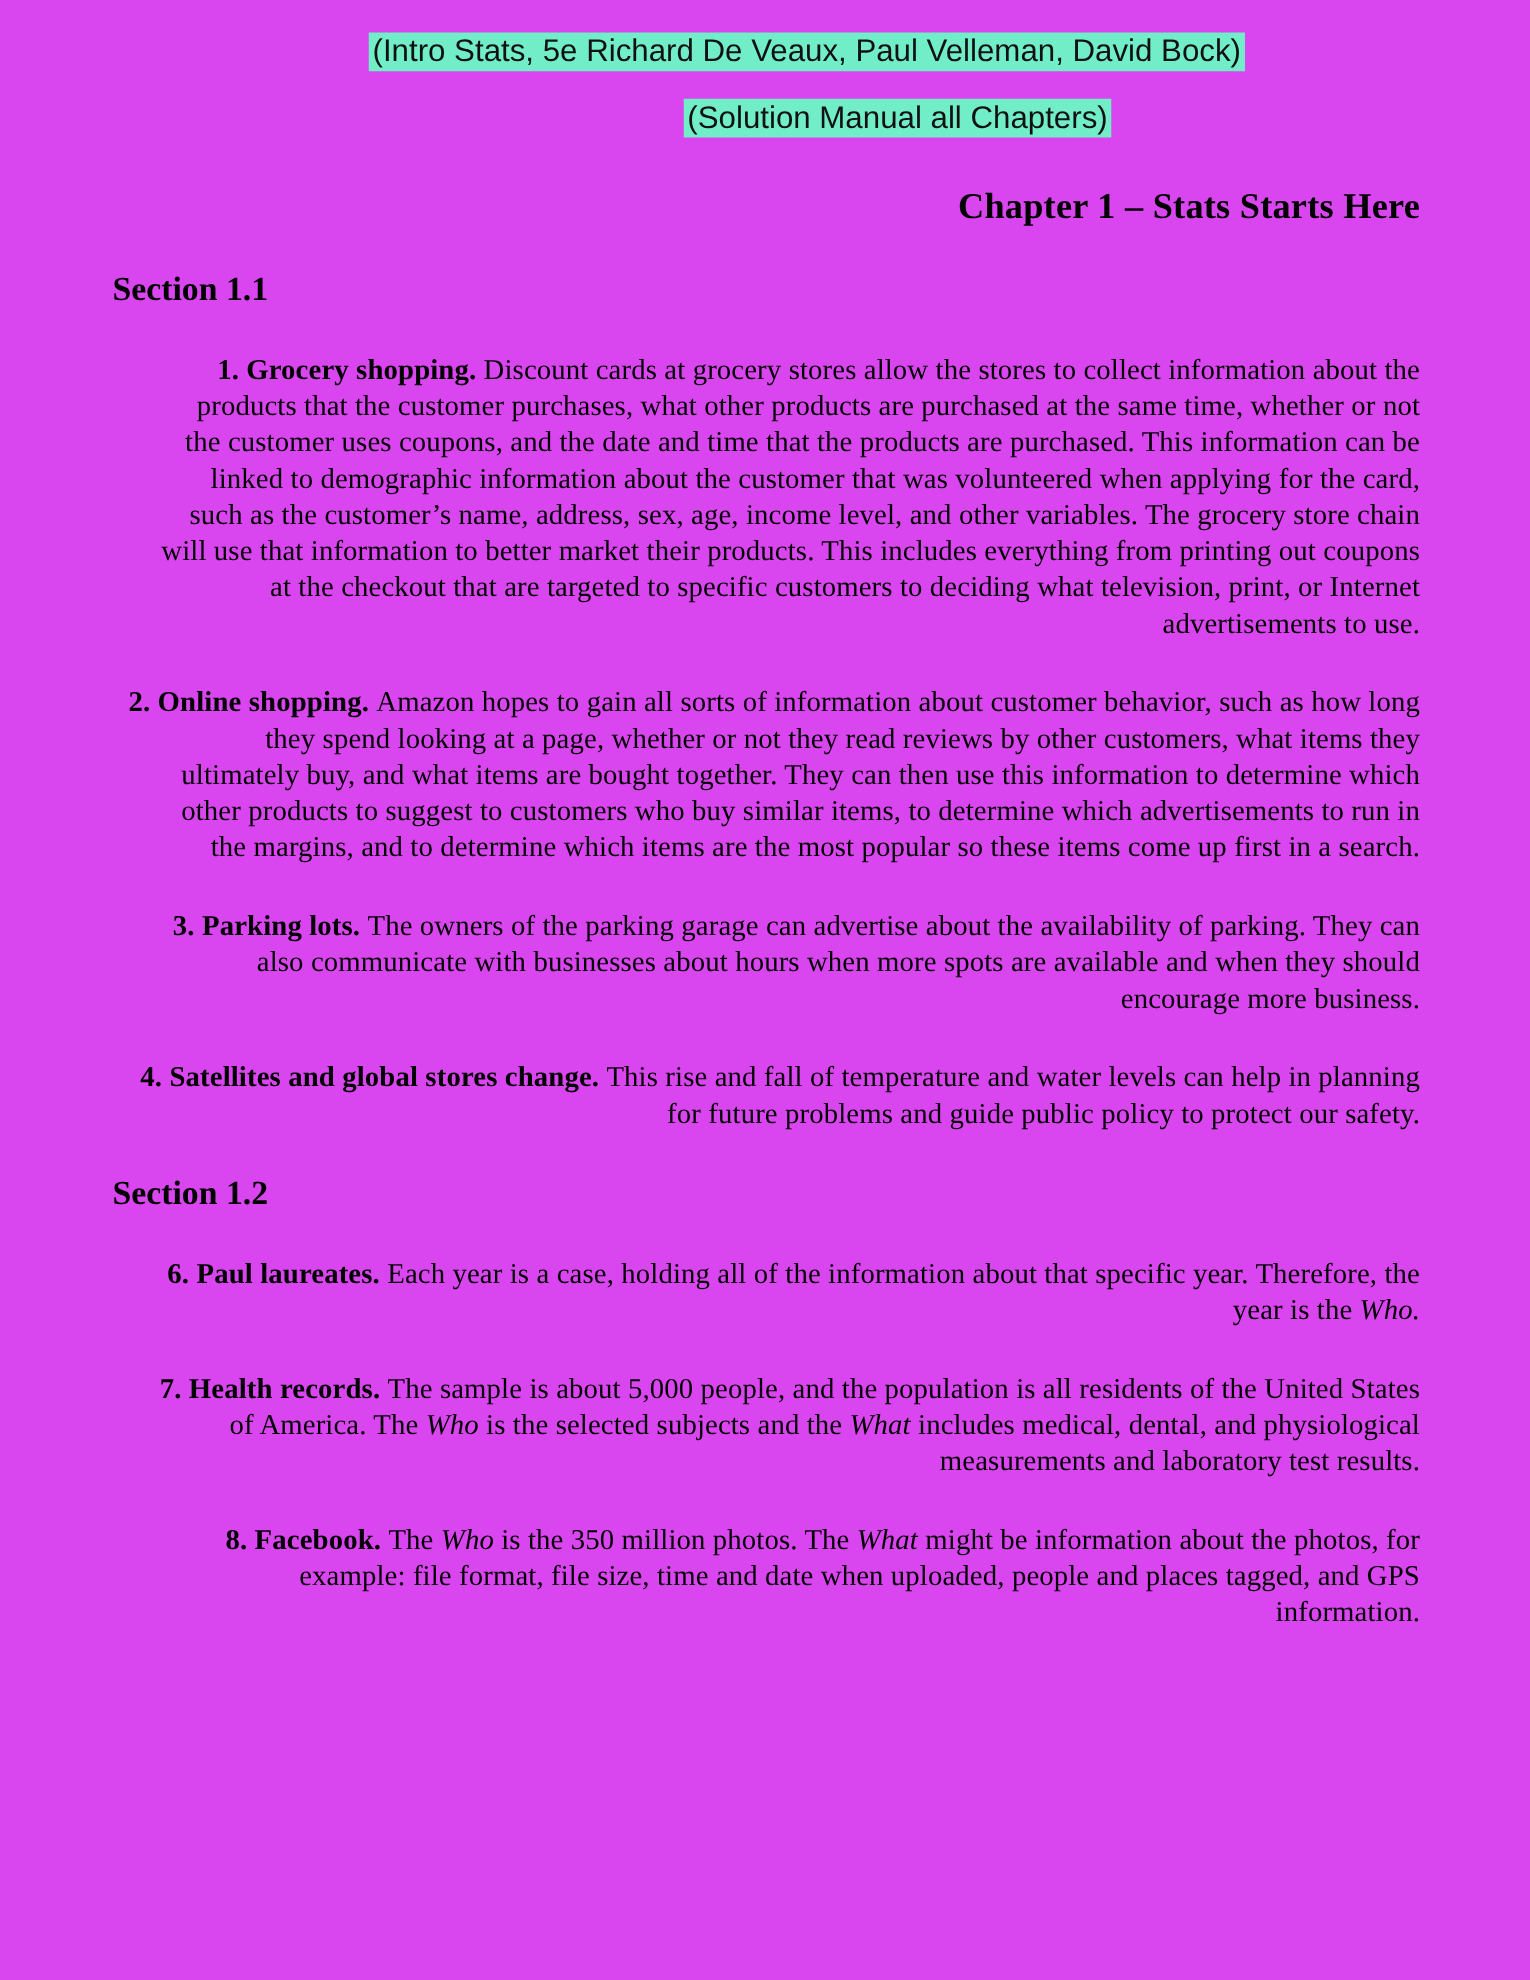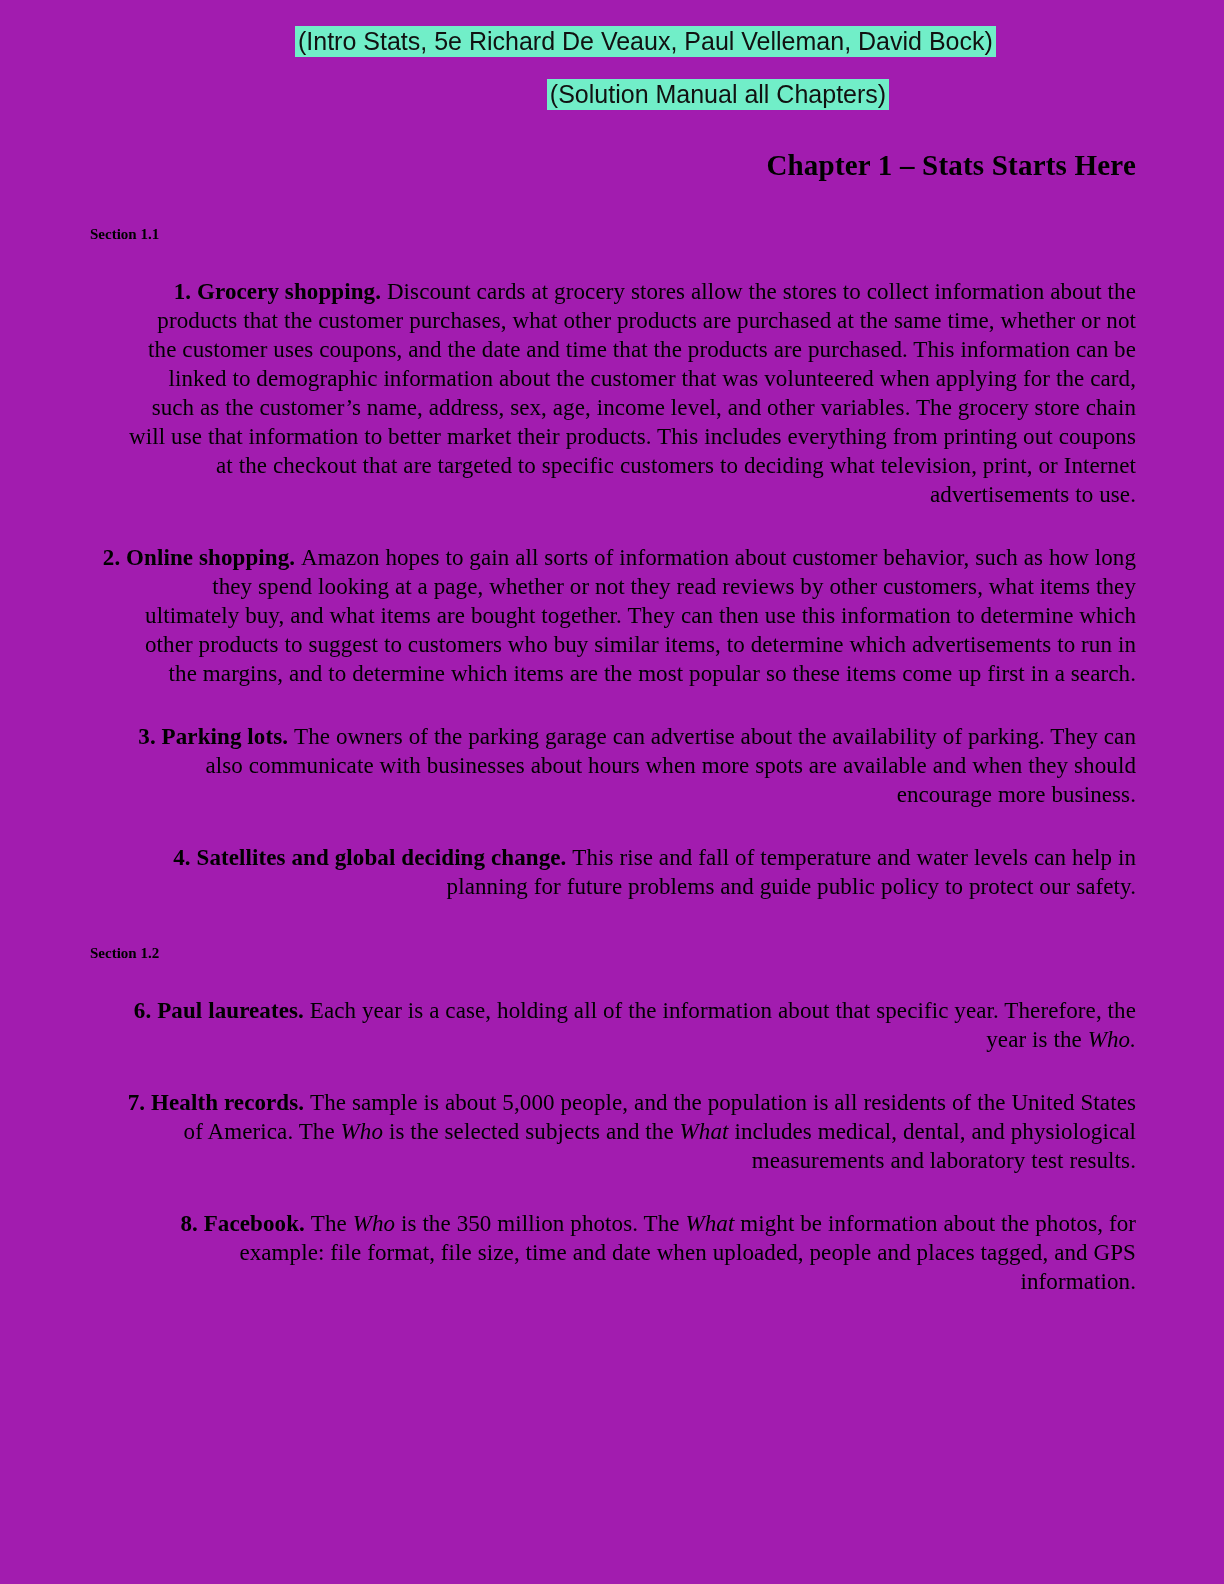--- a/index.html
+++ b/index.html
@@ -7,21 +7,21 @@
   body {
     font-family: "Liberation Serif", serif;
     color: #0d0d0d;
     -webkit-font-smoothing: antialiased;
   }
   .page {
     position: relative;
     width: 1224px;
     min-height: 1584px;
     margin: 0 auto;
-    background: #a21caf;
+    background: #d946ef;
     padding: 27px 88px 60px 90px;
     overflow: hidden;
   }
   
   .doc-header { margin-left: 205px; }
   .hl-line { line-height: 28px; margin-bottom: 21px; }
   .hl-line.second { margin-left: 5px; margin-bottom: 0; text-align: center; }
   .hl {
     font-family: "Liberation Sans", sans-serif;
     font-size: 25px;
@@ -33,22 +33,22 @@
   .chapter-title {
     margin-top: 37px;
     text-align: right;
     font-size: 29px;
     font-weight: bold;
     letter-spacing: 0.2px;
     color: #000;
   }
   
   .section-heading {
-    margin-top: 44px;
-    font-size: 15px;
+    margin-top: 34px;
+    font-size: 27px;
     font-weight: bold;
     color: #000;
   }
   
   .item { margin-top: 34px; }
   .item-body {
     padding-left: 36px;
     font-size: 23px;
     line-height: 29px;
     letter-spacing: 0.1px;
@@ -95,21 +95,21 @@
 
   <div class="item">
     <p class="item-body"><span class="num">2.&nbsp;</span><strong class="item-title">Online shopping. </strong><span class="segs">Amazon hopes to gain all sorts of information about customer behavior, such as how long they spend looking at a page, whether or not they read reviews by other customers, what items they ultimately buy, and what items are bought together.  They can then use this information to determine which other products to suggest to customers who buy similar items, to determine which advertisements to run in the margins, and to determine which items are the most popular so these items come up first in a search.</span></p>
   </div>
 
   <div class="item">
     <p class="item-body"><span class="num">3.&nbsp;</span><strong class="item-title">Parking lots. </strong><span class="segs">The owners of the parking garage can advertise about the availability of parking. They can also communicate with businesses about hours when more spots are available and when they should encourage more business.</span></p>
   </div>
 
   <div class="item">
-    <p class="item-body"><span class="num">4.&nbsp;</span><strong class="item-title">Satellites and global deciding change. </strong><span class="segs">This rise and fall of temperature and water levels can help in planning for future problems and guide public policy to protect our safety.</span></p>
+    <p class="item-body"><span class="num">4.&nbsp;</span><strong class="item-title">Satellites and global stores change. </strong><span class="segs">This rise and fall of temperature and water levels can help in planning for future problems and guide public policy to protect our safety.</span></p>
   </div>
 </div>
   </section>
 
   <section class="doc-section">
     <h2 class="section-heading">Section 1.2</h2>
     <div class="items">
 
   <div class="item">
     <p class="item-body"><span class="num">6.&nbsp;</span><strong class="item-title">Paul laureates. </strong><span class="segs">Each year is a case, holding all of the information about that specific year. Therefore, the year is the <em>Who.</em></span></p>

